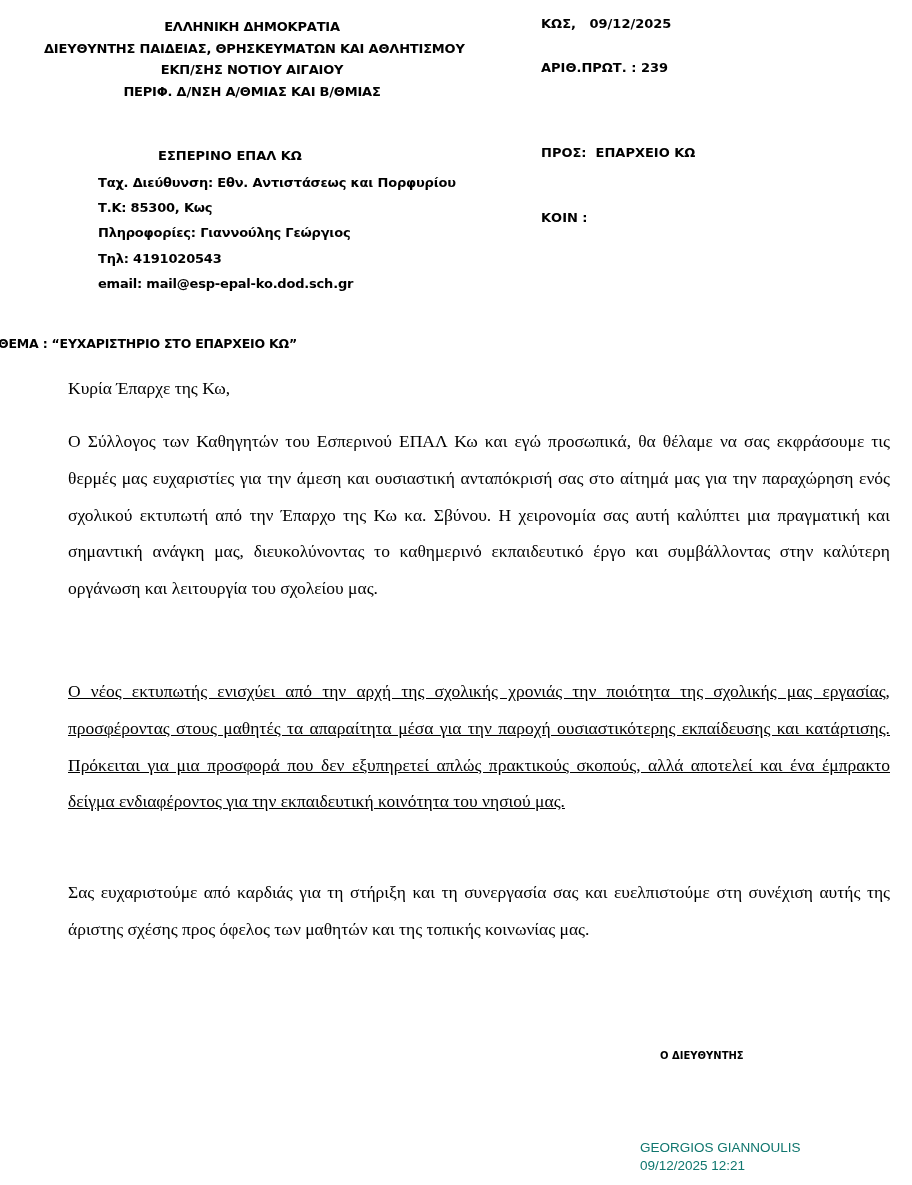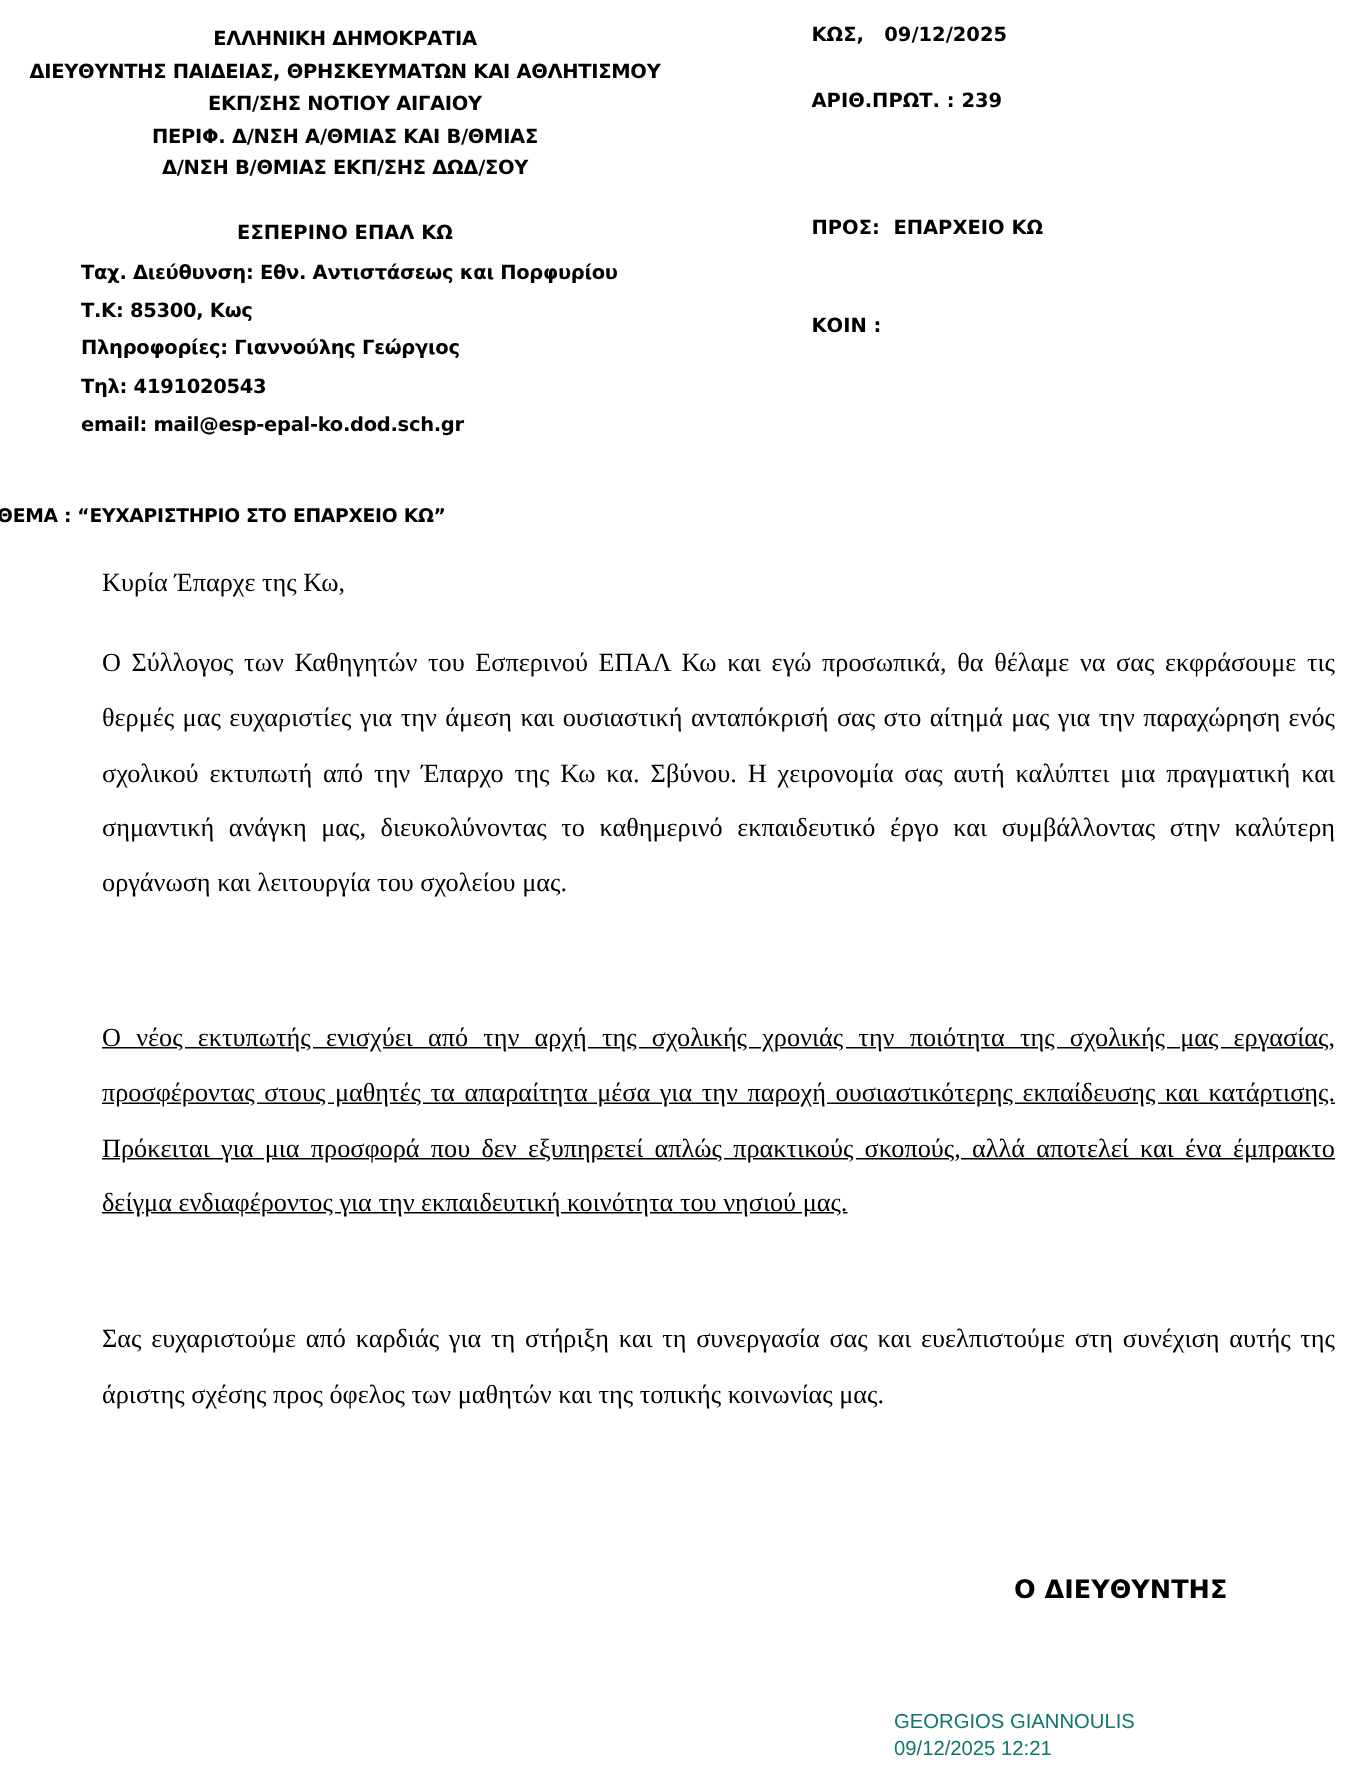--- a/index.html
+++ b/index.html
@@ -11,33 +11,32 @@
   .date-line { top:16px; }
   .prot-line { top:60px; }
   .to-line { top:145px; }
   .cc-line { top:210px; }
   .subject { position:absolute; left:-2px; top:336px; font-family:"DejaVu Sans", sans-serif; font-weight:bold; font-size:12.5px; letter-spacing:-0.2px; }
   .greeting { position:absolute; left:68px; top:378px; font-family:"Liberation Serif", serif; font-size:17.5px;text-align:right; }
   .para { position:absolute; left:68px; width:822px; font-family:"Liberation Serif", serif; font-size:17.5px; line-height:36.8px; text-align:justify; }
   .p1 { top:423px; }
   .p2 { top:673px;text-decoration:underline; }
   .p3 { top:874px; }
-  .signer-title { position:absolute; left:676px; top:1050px; font-family:"DejaVu Sans", sans-serif; font-weight:bold; font-size:17px; }
+  .signer-title { position:absolute; left:660px; top:1050px; font-family:"DejaVu Sans", sans-serif; font-weight:bold; font-size:10px; }
   .digsig { position:absolute; left:596px; top:1139px; font-family:"Liberation Sans", sans-serif; font-size:13.5px; line-height:18px; color:#0f766e; }
-  .line { display:block; white-space:nowrap; }
+  .line { display:block; white-space:nowrap;margin-left:44px; }
 </style>
 </head>
 <body>
 
 <div class="hdr-block">
   <span class="line">ΕΛΛΗΝΙΚΗ ΔΗΜΟΚΡΑΤΙΑ</span>
   <span class="line">ΔΙΕΥΘΥΝΤΗΣ ΠΑΙΔΕΙΑΣ, ΘΡΗΣΚΕΥΜΑΤΩΝ ΚΑΙ ΑΘΛΗΤΙΣΜΟΥ</span>
   <span class="line">ΕΚΠ/ΣΗΣ ΝΟΤΙΟΥ ΑΙΓΑΙΟΥ</span>
   <span class="line">ΠΕΡΙΦ. Δ/ΝΣΗ Α/ΘΜΙΑΣ ΚΑΙ Β/ΘΜΙΑΣ</span>
-  <span class="line">Δ/ΝΣΗ Β/ΘΜΙΑΣ ΕΚΠ/ΣΗΣ ΔΩΔ/ΣΟΥ</span>
 </div>
 
 <div class="school-title">ΕΣΠΕΡΙΝΟ ΕΠΑΛ ΚΩ</div>
 
 <div class="contact">
   <span class="line">Ταχ. Διεύθυνση: Εθν. Αντιστάσεως και Πορφυρίου</span>
   <span class="line">Τ.Κ: 85300, Κως</span>
   <span class="line">Πληροφορίες: Γιαννούλης Γεώργιος</span>
   <span class="line">Τηλ: 4191020543</span>
   <span class="line">email: mail@esp-epal-ko.dod.sch.gr</span>

